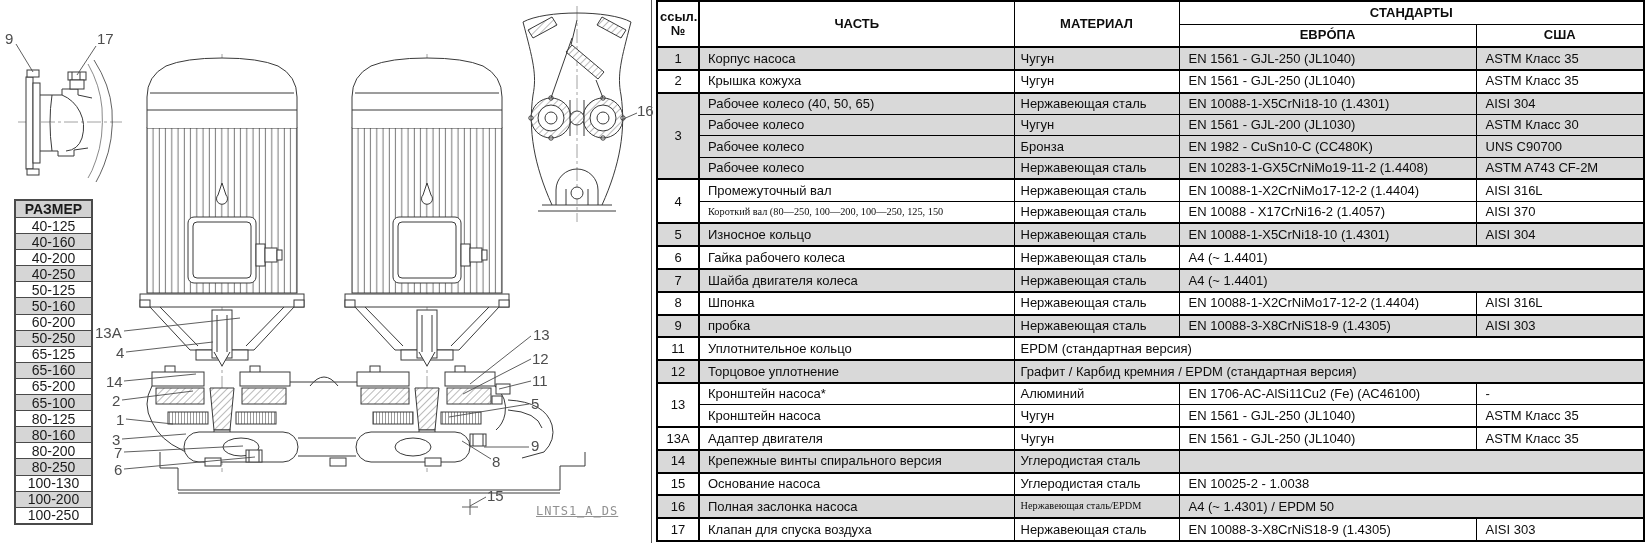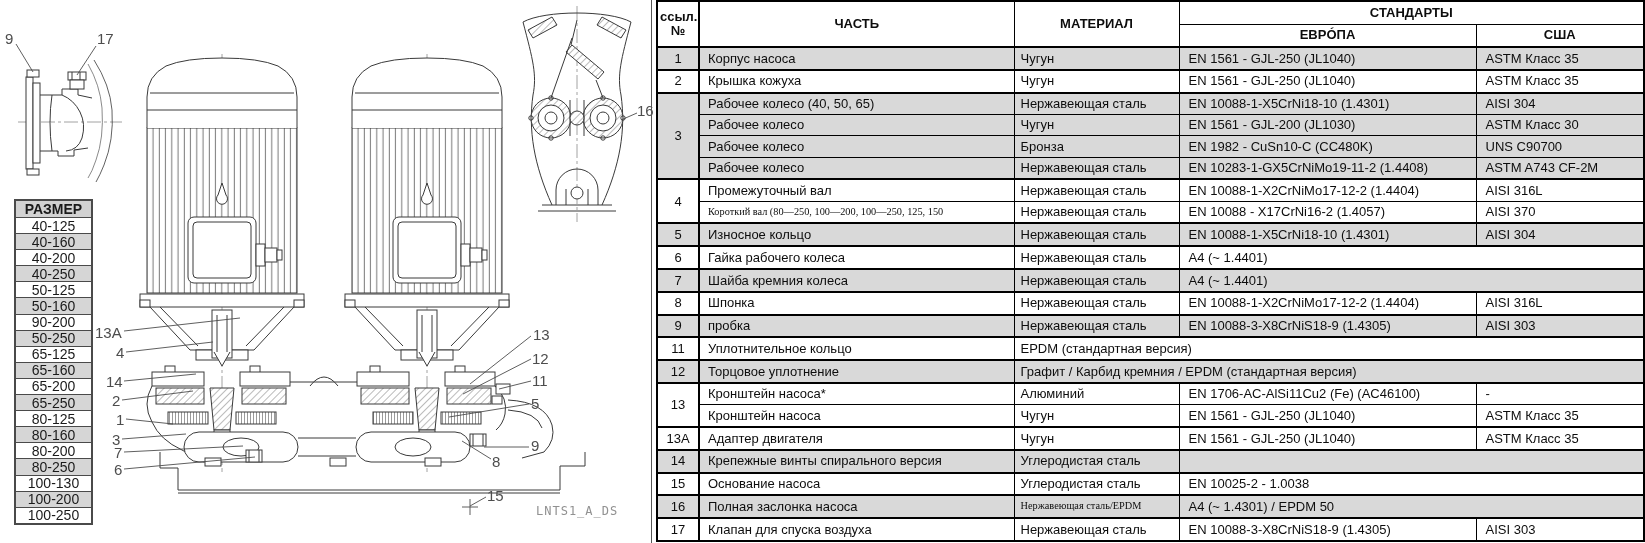--- a/index.html
+++ b/index.html
@@ -2,21 +2,21 @@
 <html><head>
 <meta charset="utf-8">
 <style>
   html,body{margin:0;padding:0;background:#fff;}
   #stage{position:relative;width:1645px;height:543px;background:#fff;overflow:hidden;
          font-family:"Liberation Sans","DejaVu Sans",sans-serif;color:#111;}
   
   #drawpanel{position:absolute;left:0;top:0;width:654px;height:543px;background:#fff;}
   #drawsvg{position:absolute;left:0;top:0;}
   .code-label{position:absolute;left:536px;top:504px;font-family:"DejaVu Sans Mono","Liberation Mono",monospace;
-              font-size:12px;letter-spacing:1px;color:#919191;}
+              font-size:12px;letter-spacing:1px;color:#919191;text-decoration:underline;}
   
   table.size{position:absolute;left:14px;top:199px;width:79px;border-collapse:collapse;
              border:2px solid #4a4a4a;table-layout:fixed;}
   table.size th,table.size td{border:1px solid #4a4a4a;height:15.1px;padding:0;text-align:center;
              font-size:14px;line-height:1;white-space:nowrap;overflow:hidden;color:#1a1a1a;}
   table.size th{background:#d2d2d2;font-weight:bold;height:16px;}
   table.size tbody tr:nth-child(even) td{background:#d6d6d6;}
   
   table.parts{position:absolute;left:656px;top:0px;width:989px;height:542px;border-collapse:collapse;
               table-layout:fixed;border:2px solid #000;}
@@ -290,36 +290,36 @@
         <tr>
             <td>40-250</td>
           </tr>
         <tr>
             <td>50-125</td>
           </tr>
         <tr>
             <td>50-160</td>
           </tr>
         <tr>
-            <td>90-200</td>
+            <td>60-200</td>
           </tr>
         <tr>
             <td>50-250</td>
           </tr>
         <tr>
             <td>65-125</td>
           </tr>
         <tr>
             <td>65-160</td>
           </tr>
         <tr>
             <td>65-200</td>
           </tr>
         <tr>
-            <td>65-250</td>
+            <td>65-100</td>
           </tr>
         <tr>
             <td>80-125</td>
           </tr>
         <tr>
             <td>80-160</td>
           </tr>
         <tr>
             <td>80-200</td>
           </tr>
@@ -427,21 +427,21 @@
         <td class="usa">AISI 304</td>
       </tr>
       <tr class="grp">
         <td class="ref">6</td>
           <td class="part">Гайка рабочего колеса</td>
         <td class="mat">Нержавеющая сталь</td>
           <td class="eu" colspan="2">A4 (~ 1.4401)</td>
       </tr>
       <tr class="grp g">
         <td class="ref">7</td>
-          <td class="part">Шайба кремния колеса</td>
+          <td class="part">Шайба двигателя колеса</td>
         <td class="mat">Нержавеющая сталь</td>
           <td class="eu" colspan="2">A4 (~ 1.4401)</td>
       </tr>
       <tr class="grp">
         <td class="ref">8</td>
           <td class="part">Шпонка</td>
         <td class="mat">Нержавеющая сталь</td>
           <td class="eu">EN 10088-1-X2CrNiMo17-12-2 (1.4404)</td>
         <td class="usa">AISI 316L</td>
       </tr>

